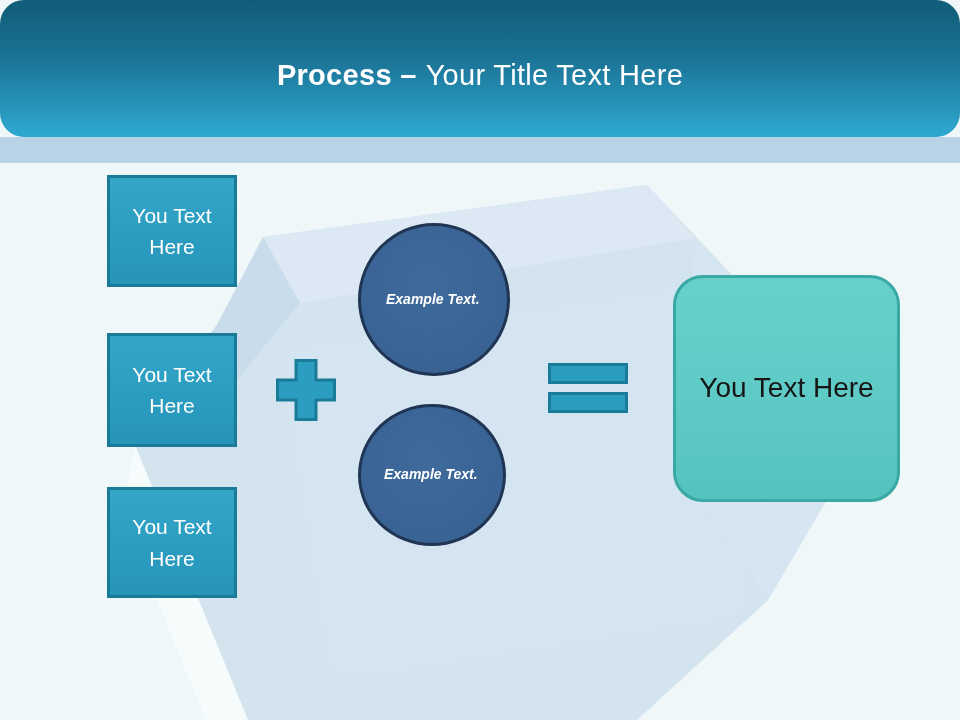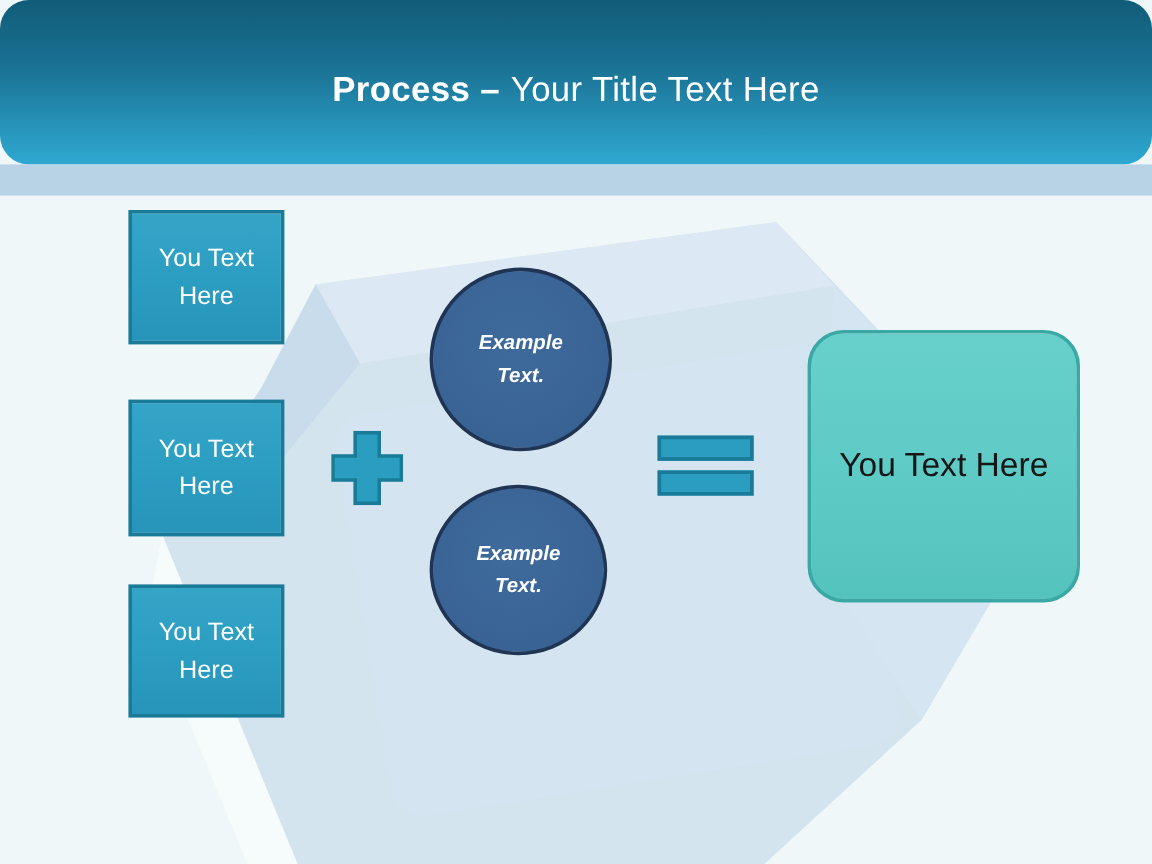--- a/index.html
+++ b/index.html
@@ -40,22 +40,22 @@
   .input-1{top:12px;height:112px;}
   .input-2{top:170px;height:114px;}
   .input-3{top:324px;height:111px;}
   
   .plus-wrap{position:absolute;left:276px;top:196px;width:60px;height:62px;}
   
   .circle{
     position:absolute;box-sizing:border-box;border-radius:50%;
     background:radial-gradient(circle at 46% 40%, #3E6A9C 0%, #3A6495 60%, #35608F 100%);
     border:3px solid #203553;
-    display:flex;align-items:center;justify-content:center;text-align:center;
-    color:#FFFFFF;font-size:17px;font-weight:700;font-style:italic;line-height:1.55;
+    display:flex;align-items:center;justify-content:center;text-align:left;
+    color:#FFFFFF;font-size:14px;font-weight:700;font-style:italic;line-height:1.55;
   }
   .circle .label{width:96px;}
   .circle-1{left:358px;top:60px;width:152px;height:153px;}
   .circle-2{left:358px;top:241px;width:148px;height:142px;}
   
   .equals-wrap{position:absolute;left:548px;top:200px;width:80px;}
   .equals-bar{
     width:80px;height:21px;box-sizing:border-box;
     background:#2B9DC1;border:3px solid #1A7B99;
   }

